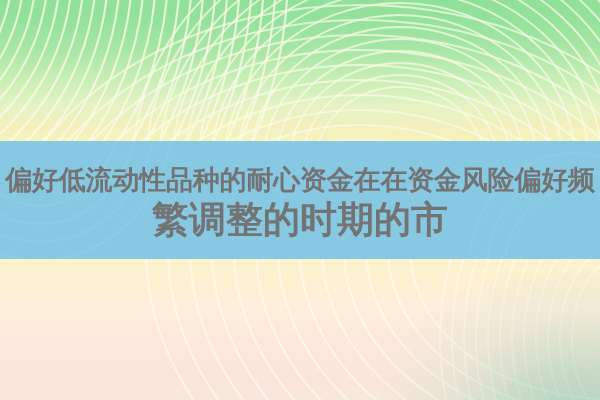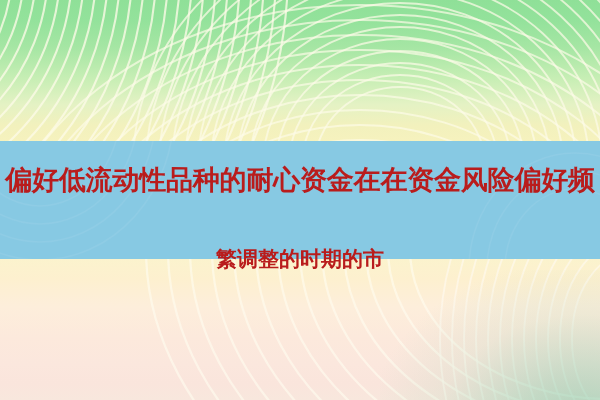--- a/index.html
+++ b/index.html
@@ -102,31 +102,30 @@
     left: 0;
     top: 141px;
     width: 600px;
     height: 118px;
     display: flex;
     flex-direction: column;
     align-items: center;
     justify-content: center;
   }
   .title-line {
-    color: #b91c1c;
+    color: #737373;
     font-weight: bold;
     font-size: 27px;
     line-height: 40px;
     letter-spacing: 0px;
     white-space: nowrap;
     text-align: center;
-    margin-top: 39px;
   }
   .title-line.l1 { font-size: 27px; letter-spacing: -0.2px; }
-  .title-line.l2 { font-size: 21px; }
+  .title-line.l2 { font-size: 37px; }
 </style>
 </head>
 <body>
 
 <div id="banner">
 
   <div class="panel-top">
 
     <div class="arcs arc-tl">
       <svg viewBox="0 0 640 520" width="640" height="520">

